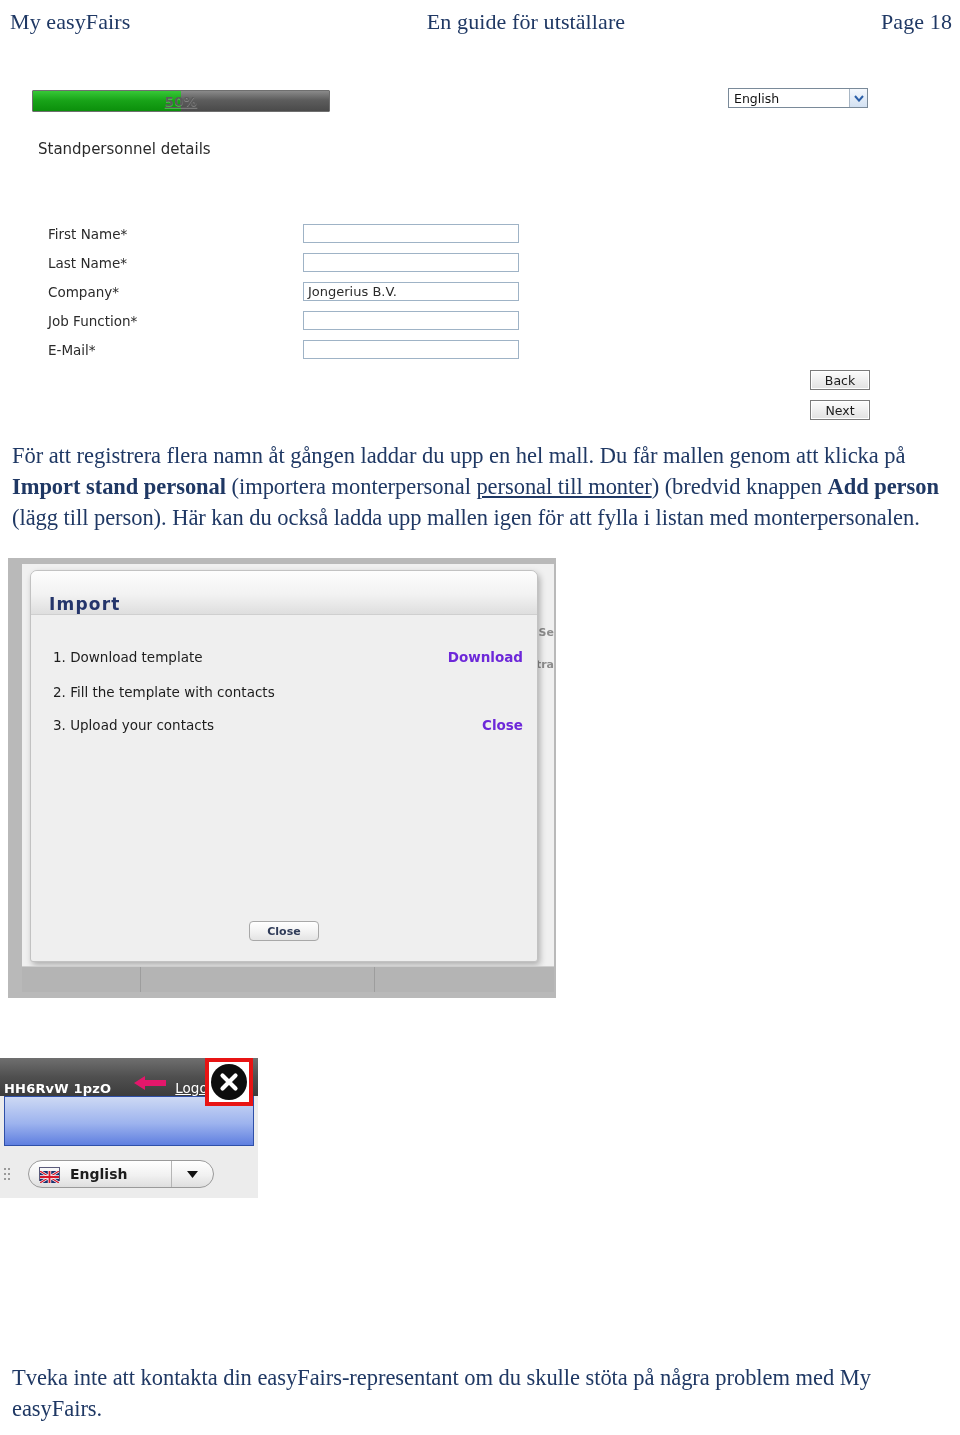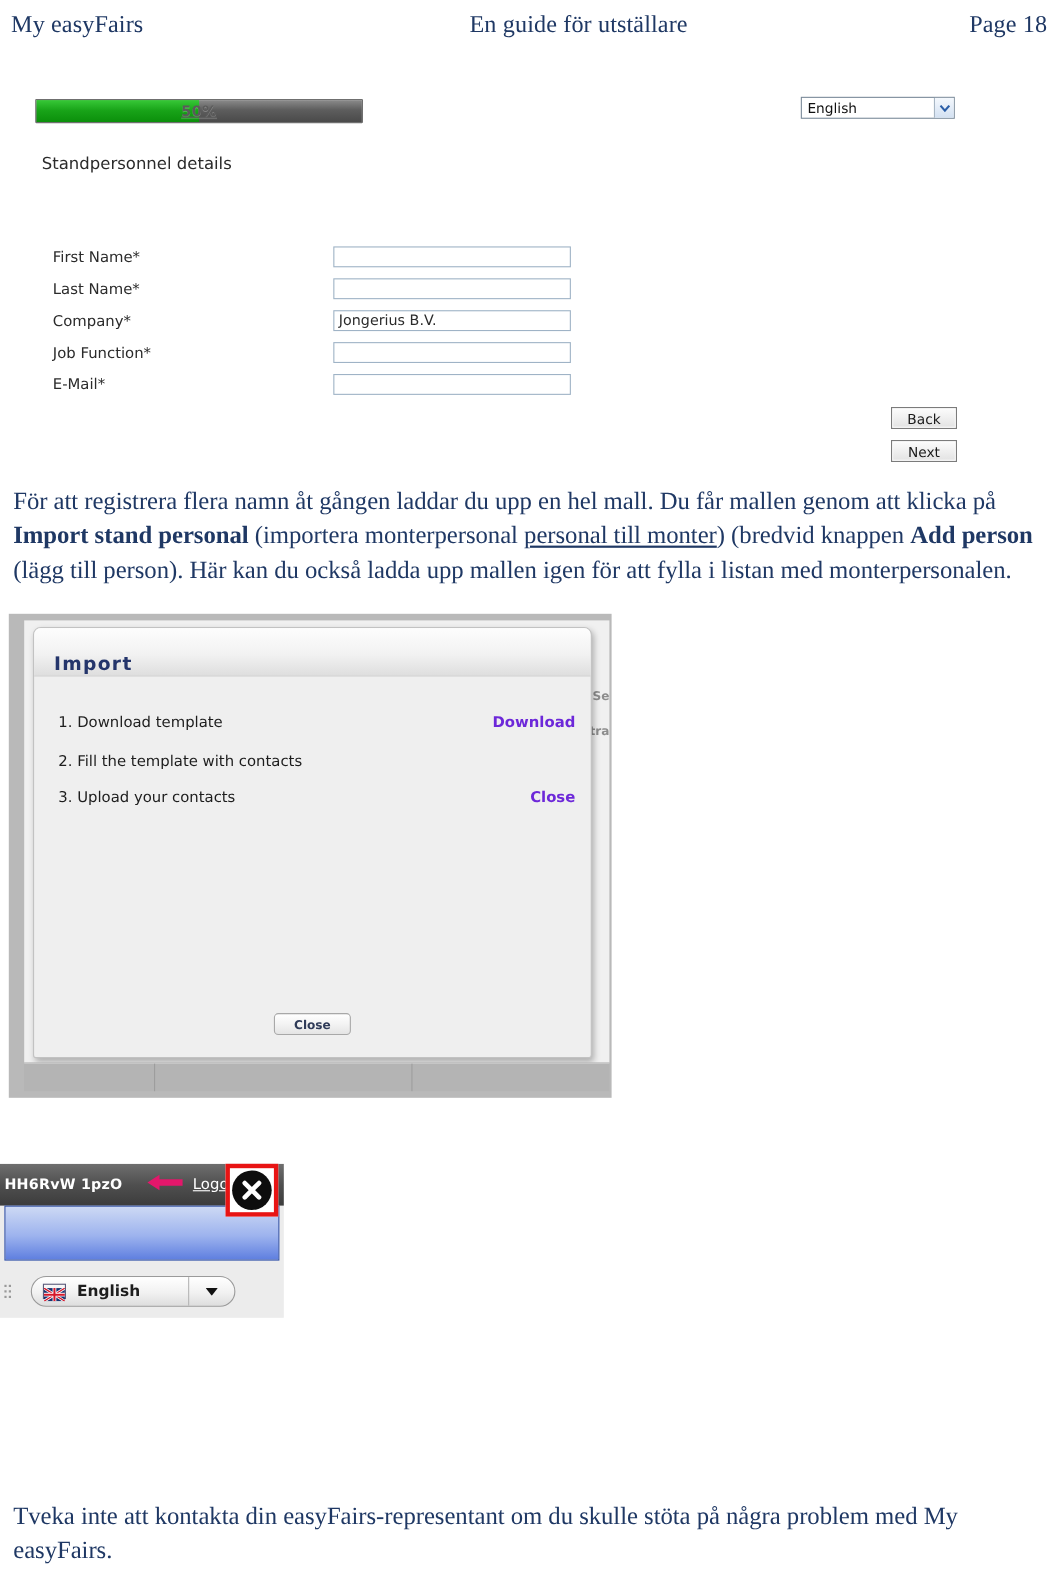--- a/index.html
+++ b/index.html
@@ -217,21 +217,21 @@
     left: 0px; top: 1058px;
     width: 258px; height: 140px;
     font-family: "DejaVu Sans", sans-serif;
     overflow: hidden;
     background: #ececec;
   }
   .shot3 .topbar {
     position: absolute; left: 0; top: 0;
     width: 300px; height: 38px;
     background: linear-gradient(#6f6f6f, #4f4f4f 50%, #3c3c3c);
-    display: flex; align-items: center;
+    display: flex; align-items: flex-end;
   }
   .shot3 .sessid {
     font-size: 13px; font-weight: bold;
     color: #ffffff;
     padding-left: 4px;
     letter-spacing: .2px;
   }
   .shot3 .arrow { margin-left: 22px; display: block; }
   .shot3 .logout {
     margin-left: 8px;

